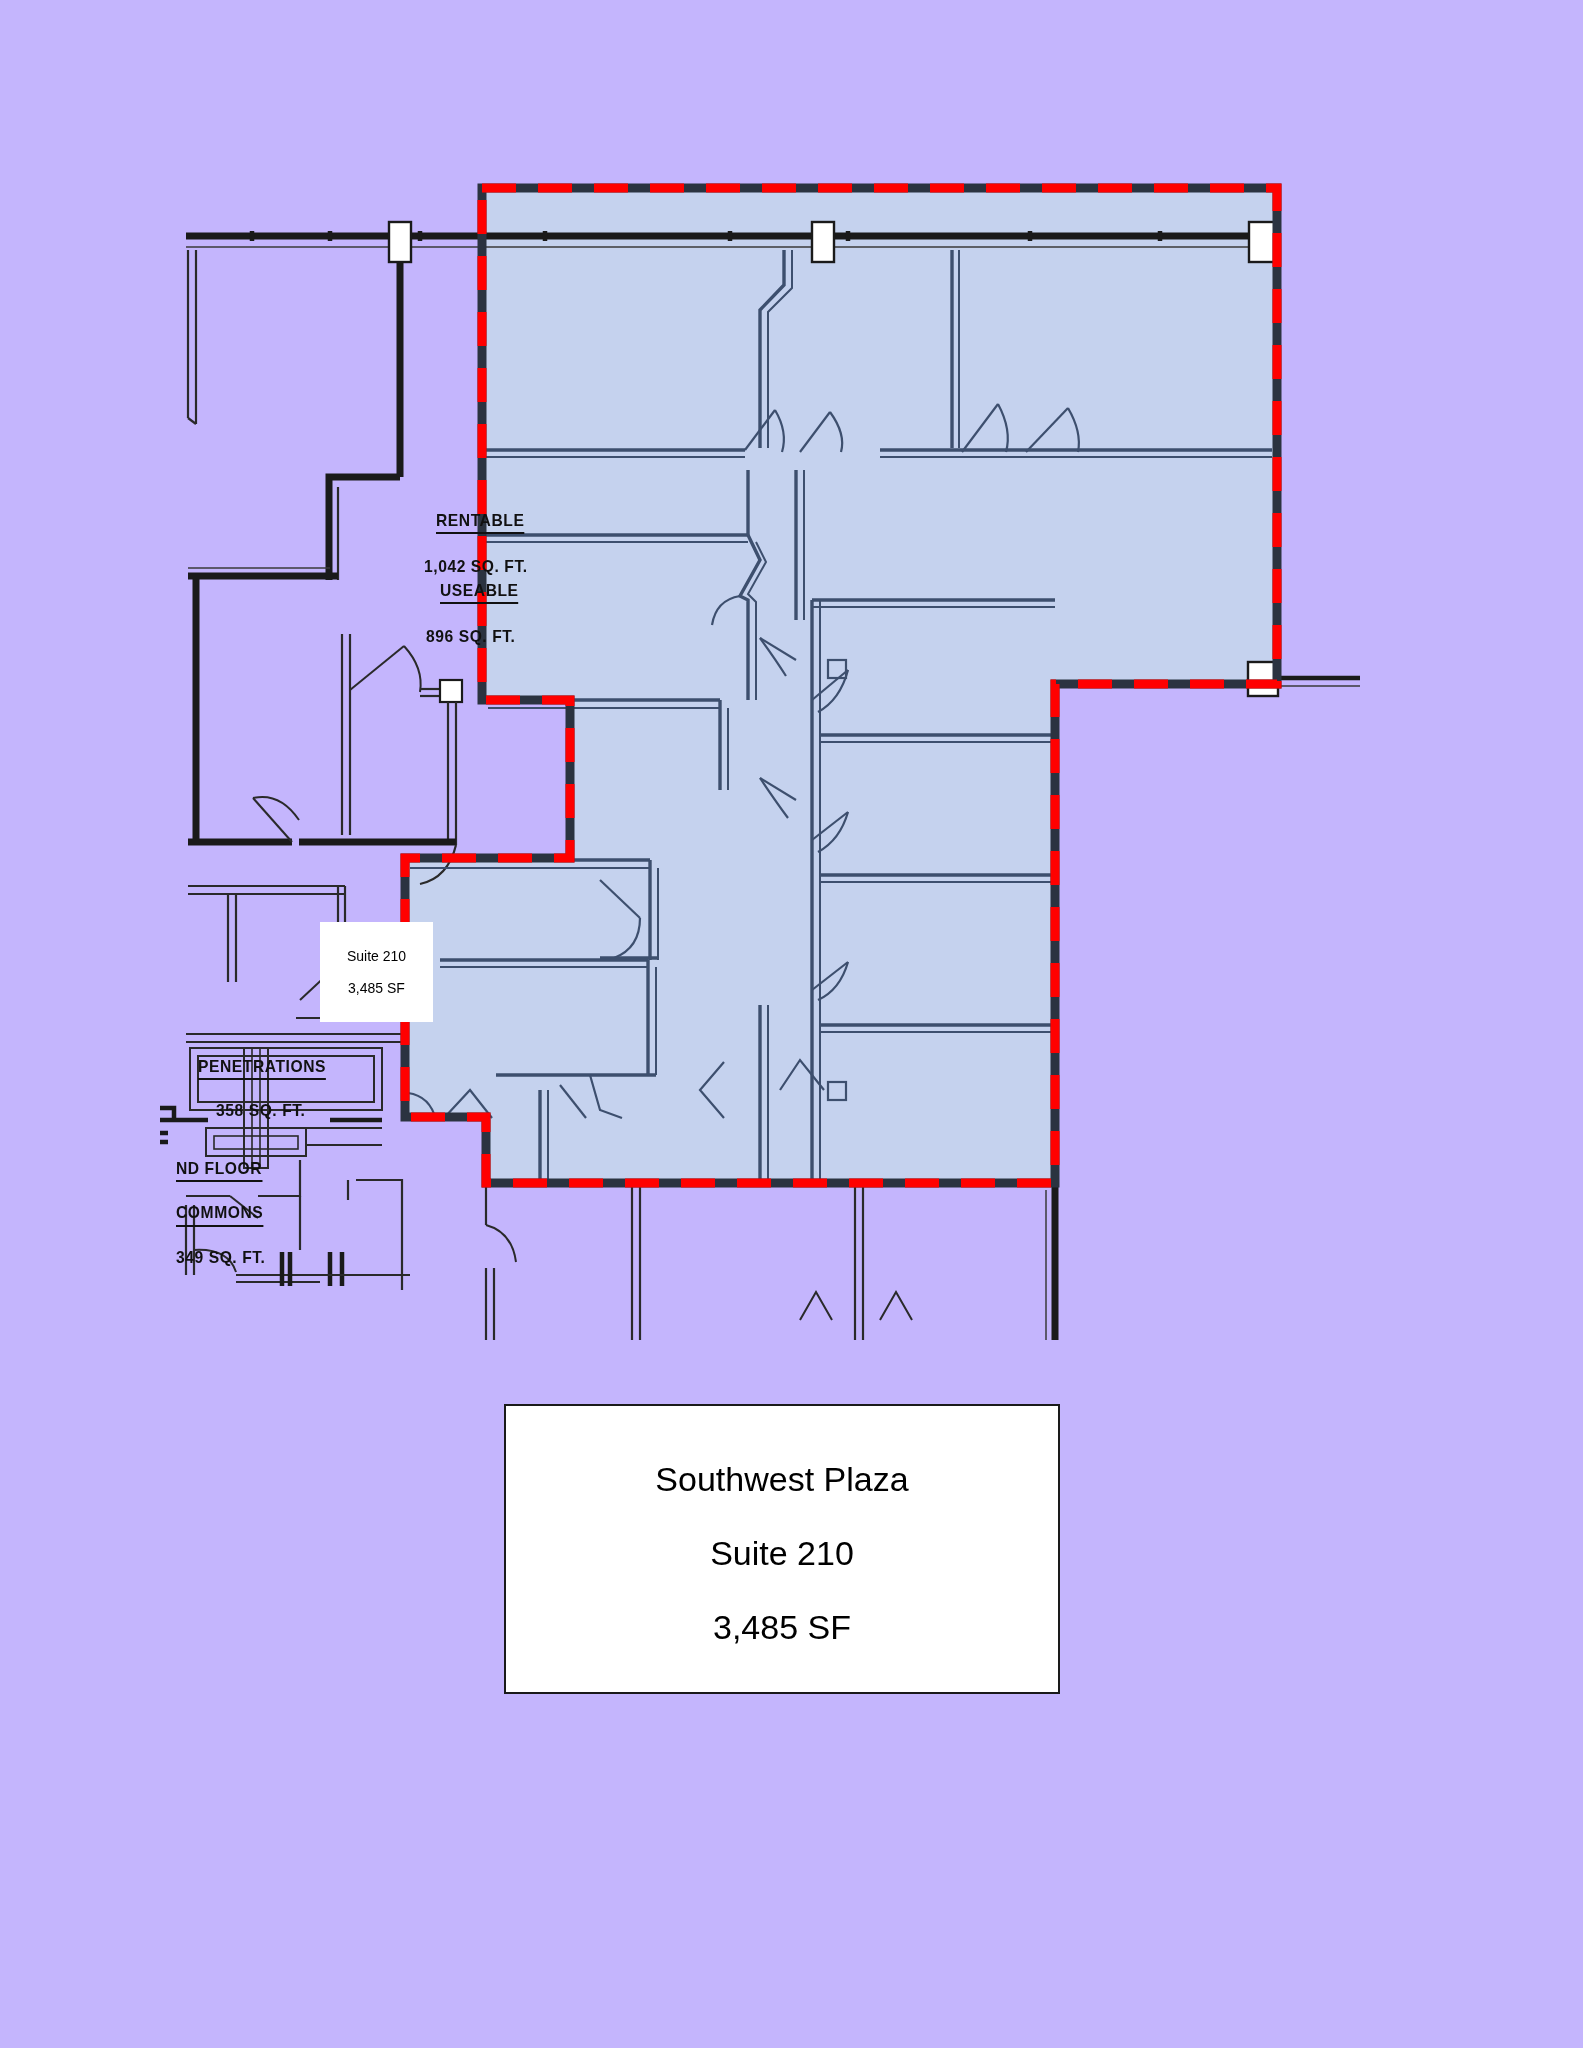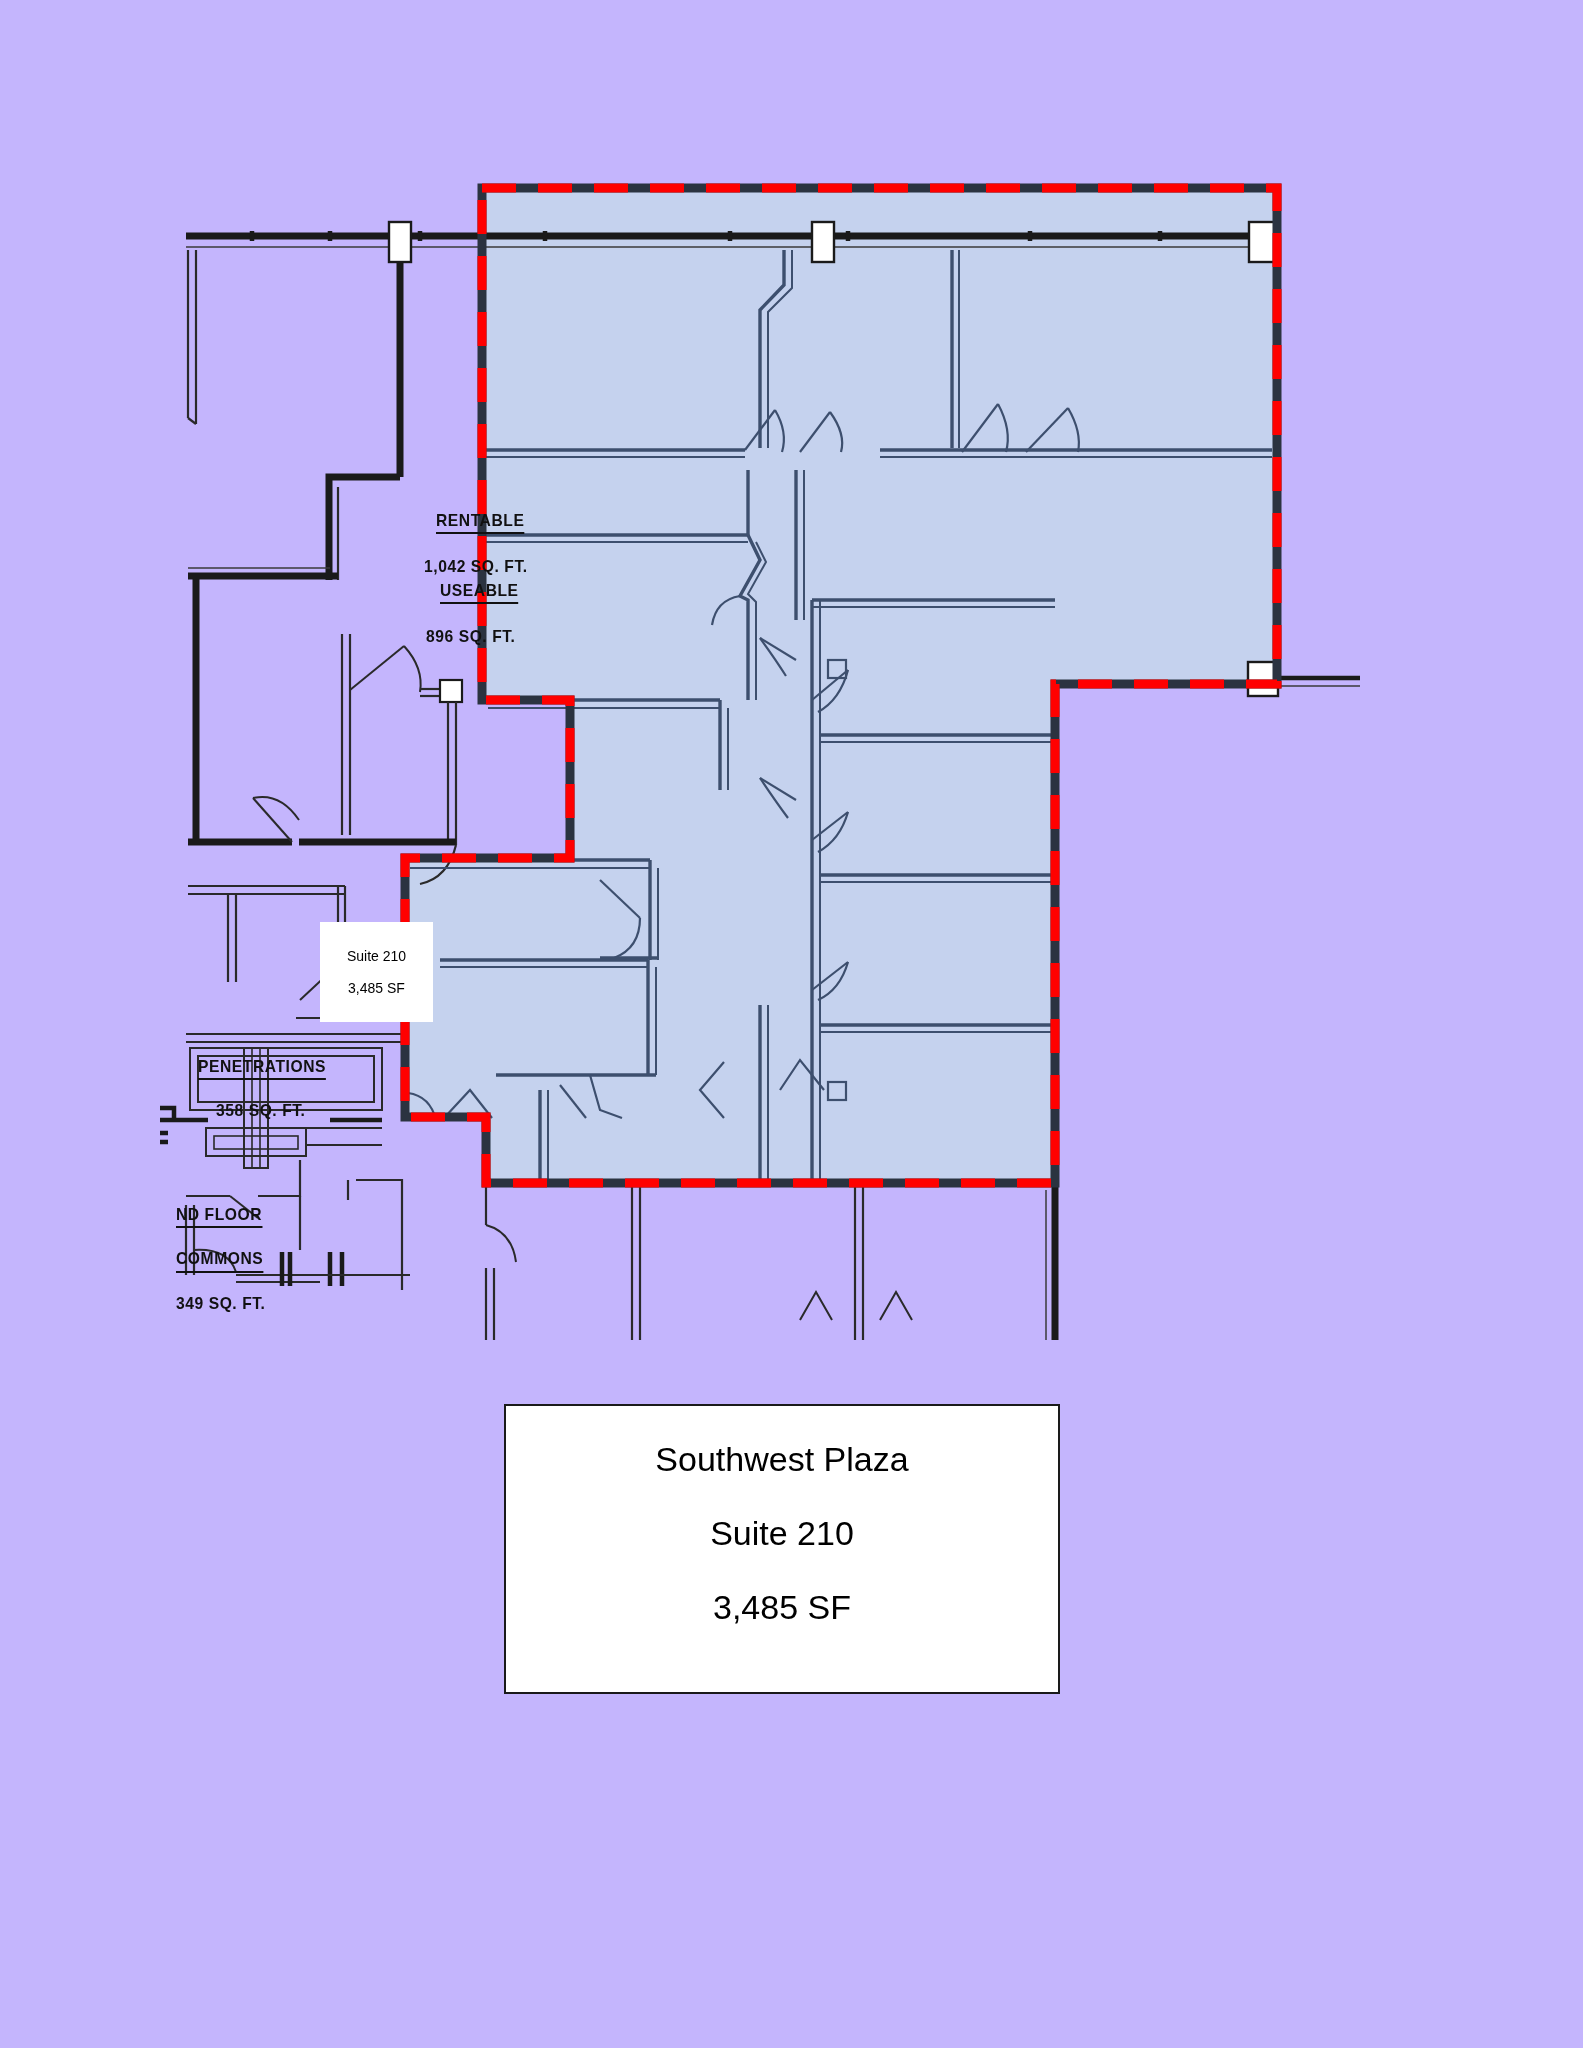--- a/index.html
+++ b/index.html
@@ -92,21 +92,21 @@
     top: 1404px;
     width: 556px;
     height: 290px;
     border: 2px solid #1a1a1a;
     background: #ffffff;
     box-sizing: border-box;
     display: flex;
     flex-direction: column;
     align-items: center;
     justify-content: flex-start;
-    padding-top: 36px;
+    padding-top: 56px;
   }
   #title-block .tb-line {
     font-family: "Liberation Sans", sans-serif;
     font-size: 34px;
     color: #000000;
     line-height: 1;
     margin-bottom: 40px;
     white-space: nowrap;
   }
   #title-block .tb-line:last-child { margin-bottom: 0; }
@@ -422,21 +422,21 @@
 
     <div class="cad-block" style="left:198px; top:1056px;">
       <div class="cad-label row" style="position:relative; left:0px; top:0;">
         <span class="cad-underline">PENETRATIONS</span>
       </div>
       <div class="cad-label row" style="position:relative; left:18px; top:20px;">
         <span>358 SQ. FT.</span>
       </div>
     </div>
 
-    <div class="cad-block" style="left:176px; top:1158px;margin-top:46px;">
+    <div class="cad-block" style="left:176px; top:1158px;">
       <div class="cad-label row" style="position:relative; left:0px; top:0;">
         <span class="cad-underline">ND FLOOR</span>
       </div>
       <div class="cad-label row" style="position:relative; left:0px; top:20px;">
         <span class="cad-underline">COMMONS</span>
       </div>
       <div class="cad-label row" style="position:relative; left:0px; top:40px;">
         <span>349 SQ. FT.</span>
       </div>
     </div>

